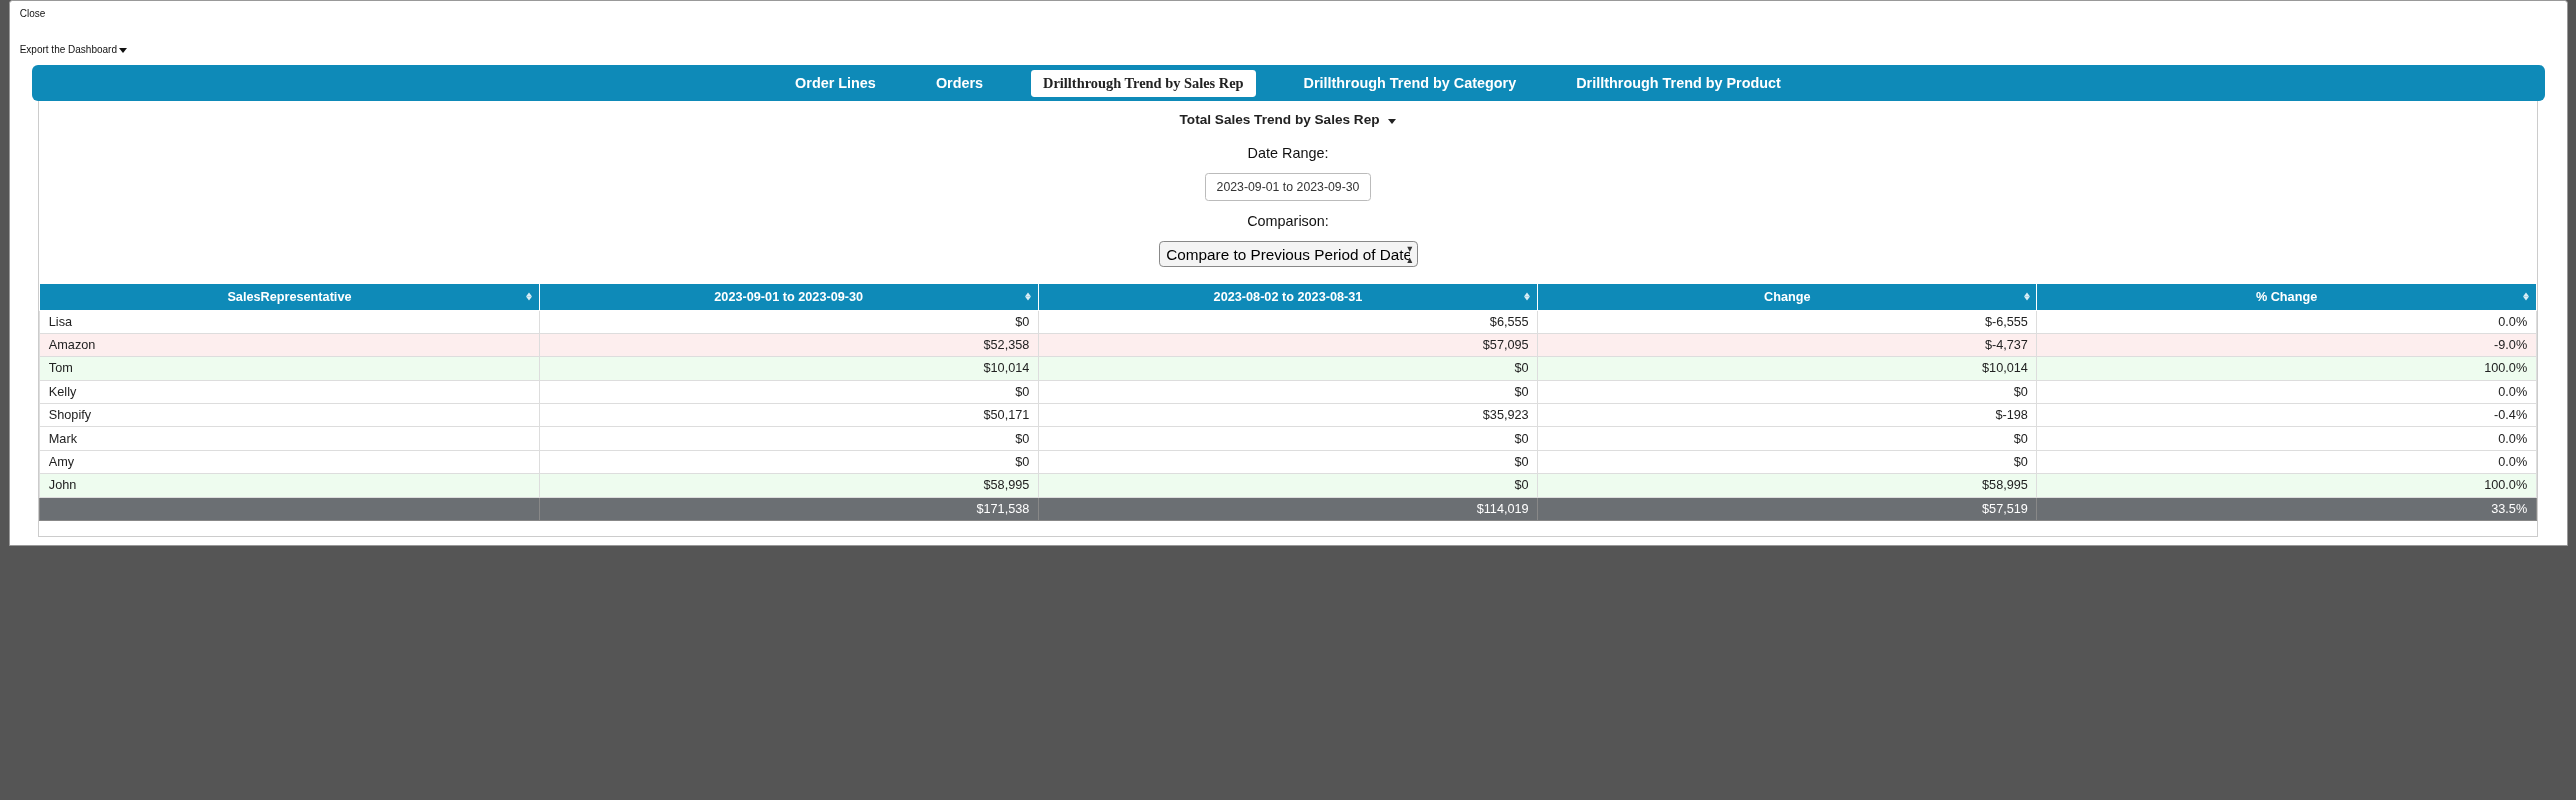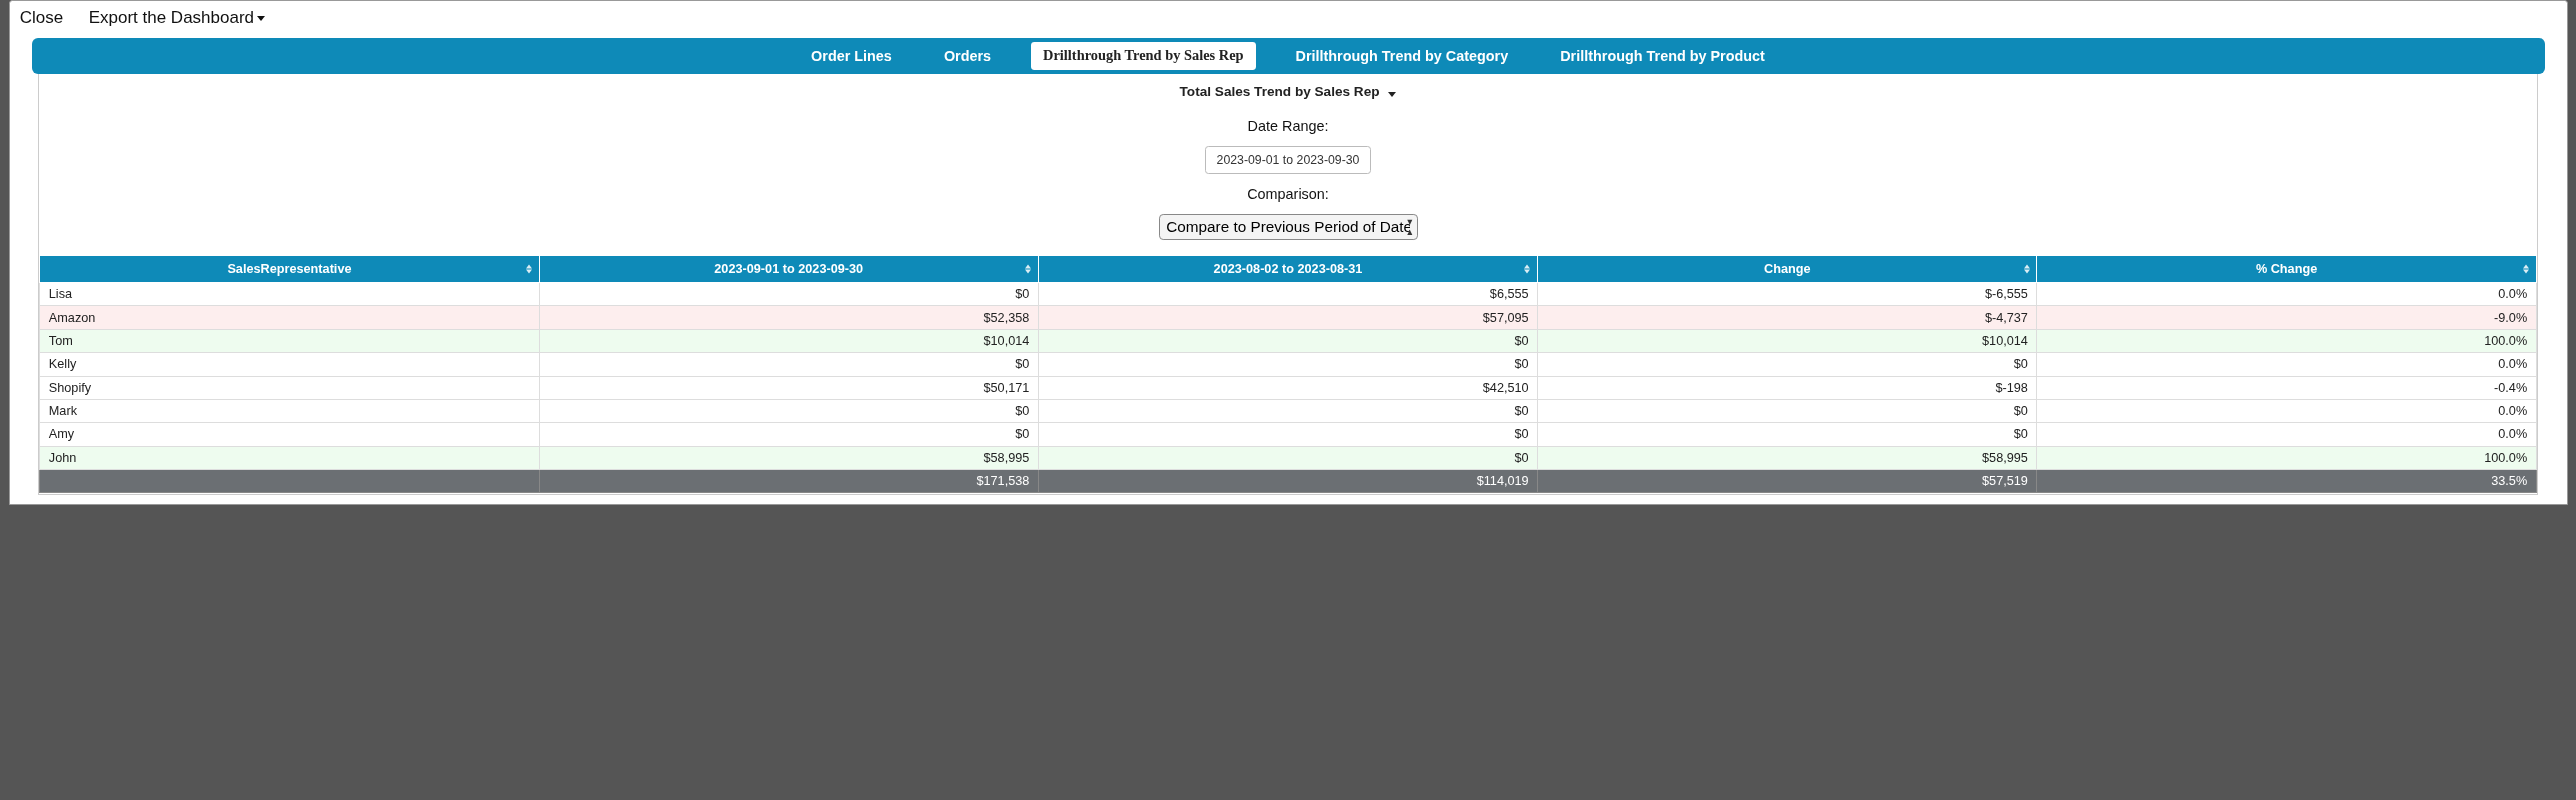--- a/index.html
+++ b/index.html
@@ -18,21 +18,22 @@
       border: 0.8px solid #999;
       border-radius: 3.4px 3.4px 0 0;
       min-height: 407px;
       position: relative;
     }
     .modal-header {
       display: flex;
       align-items: flex-start;
       padding: 6.8px 10.2px;
       gap: 25.5px;
-      font-size: 17px;
+      font-size: 10px;
+      flex-direction: column;
     }
     .modal-header .hdr-btn {
       cursor: pointer;
       color: #111;
       display: inline-flex;
       align-items: center;
       gap: 1.7px;
     }
     .caret-down {
       width: 0;
@@ -47,21 +48,21 @@
     }
     .content-pad {
       padding: 0 22px 8.5px 22px;
     }
     .tabs-bar {
       background: #0e8ab8;
       height: 36px;
       display: flex;
       align-items: center;
       justify-content: center;
-      gap: 28px;
+      gap: 36px;
       border-radius: 6px;
       margin-top: 3.4px;
     }
     .tab {
       color: #fff;
       font-size: 14.4px;
       font-weight: 600;
       padding: 5.1px 12px;
       border-radius: 3.4px;
       cursor: pointer;
@@ -69,21 +70,21 @@
     }
     .tab.active {
       background: #fff;
       color: #222;
       font-family: Liberation Serif, serif;
     }
     .panel {
       border: 0.8px solid #ccc;
       border-top: none;
       margin: 0 6.8px;
-      padding-bottom: 1px;
+      padding-bottom: 15px;
     }
     .panel-title {
       text-align: center;
       font-weight: 700;
       font-size: 13.6px;
       padding: 10.2px 0 6.8px 0;
       color: #222;
     }
     .panel-title .tri {
       border-top-color: #222;
@@ -308,21 +309,21 @@
             <tr class="row-neutral">
               <td class="name">Kelly</td>
               <td class="num">$0</td>
               <td class="num">$0</td>
               <td class="num">$0</td>
               <td class="num">0.0%</td>
             </tr>
             <tr class="row-neutral">
               <td class="name">Shopify</td>
               <td class="num">$50,171</td>
-              <td class="num">$42,510</td>
+              <td class="num">$35,923</td>
               <td class="num">$-198</td>
               <td class="num">-0.4%</td>
             </tr>
             <tr class="row-neutral">
               <td class="name">Mark</td>
               <td class="num">$0</td>
               <td class="num">$0</td>
               <td class="num">$0</td>
               <td class="num">0.0%</td>
             </tr>

